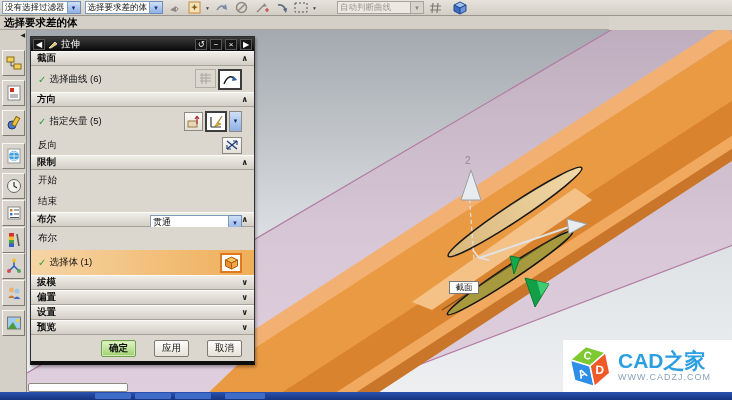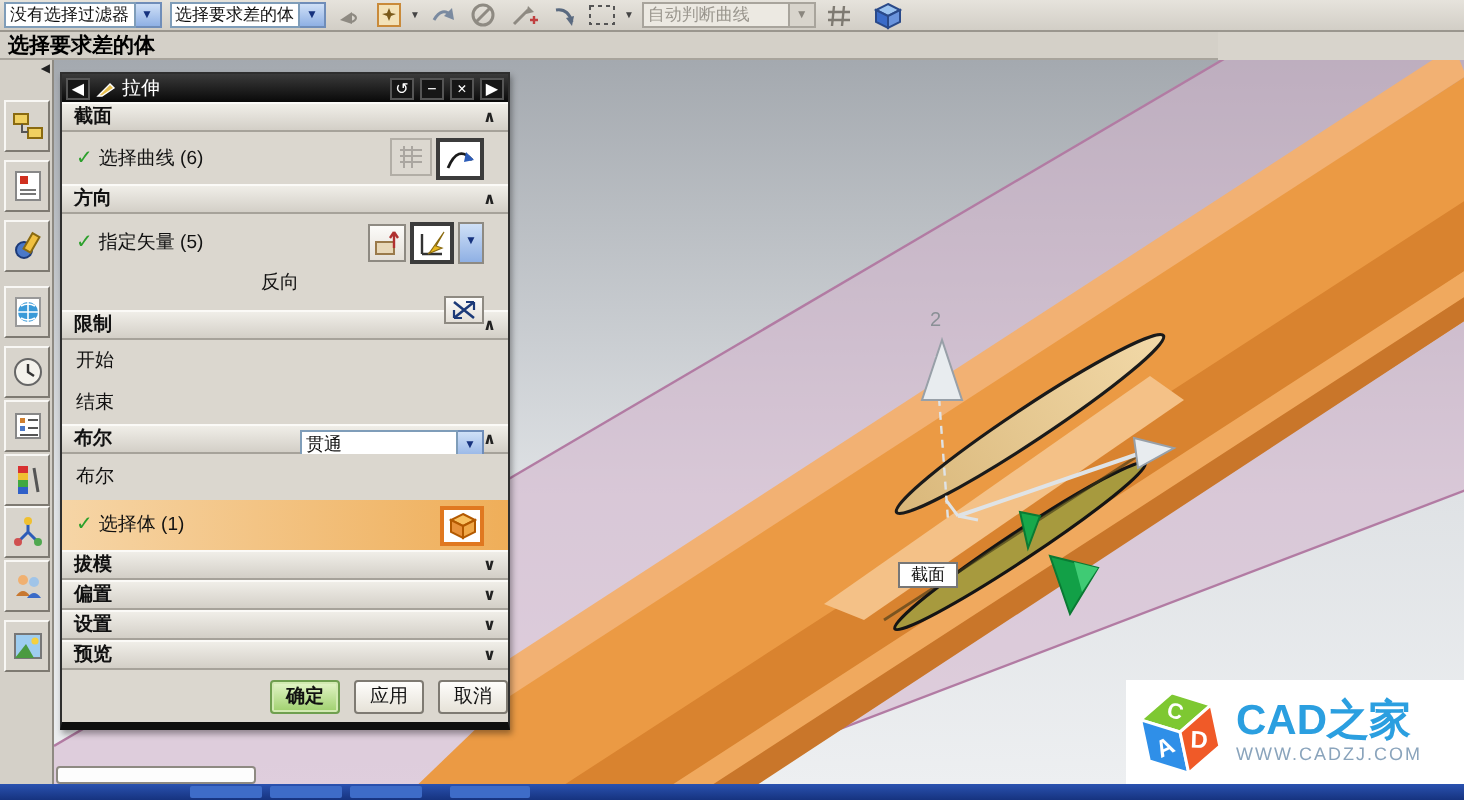--- a/index.html
+++ b/index.html
@@ -78,21 +78,21 @@
     display:flex; align-items:center; justify-content:center; }
   .iconbtn.active { border:2px solid #3c3c3c; background:#fff; }
   .iconbtn.disabled { background:#dcd8d0; border-color:#b2aea6; }
   .row .combo { margin-left:auto; height:16px;margin-top:42px; }
   .row .combo .field { width:79px; font-size:9px; }
   .sel-blue { flex:1; height:12px; background:linear-gradient(#4a84e0,#2c5cb8);
     color:#fff; display:flex; align-items:center; padding:0 3px; margin-left:2px;
     font-size:9px; white-space:nowrap; }
   .row.body-sel { background:linear-gradient(90deg,#f6d5a6,#efae59); }
   .btnrow { height:26px; display:flex; align-items:center; justify-content:flex-end;
-    gap:7px; background:#dbd7cf; }
+    gap:18px; padding-right:12px; background:#dbd7cf; }
   .btn { height:17px; border:1px solid #7e7a72; border-radius:2px;
     background:linear-gradient(#fefdfb,#e6e2d8); font-size:9.5px; color:#111;
     padding:0 7px; display:inline-flex; align-items:center; }
   .btn.ok { background:linear-gradient(#e4f5ca,#9ed06c); border-color:#6f9f4f;
     box-shadow:inset 0 0 0 1px #d2eab2; font-weight:bold; }
 
   
   .hscroll { position:absolute; left:28px; top:383px; width:100px; height:9px;
     background:#fdfdfd; border:1px solid #8e8a82; border-radius:2px; }
   .taskbar { position:absolute; left:0; top:392px; width:732px; height:8px;
@@ -149,21 +149,21 @@
         <path d="M3 3 q6 -1 8 6" stroke="#5a6a80" stroke-width="1.5" fill="none"></path>
         <path d="M12 6 L11 11 L8 7 Z" fill="#5a6a80"></path>
       </svg>
   </div>
   <div class="tbicon">
     <svg width="15" height="12">
         <rect x="1" y="1" width="12" height="9" fill="none" stroke="#555" stroke-dasharray="2 2"></rect>
       </svg>
   </div>
     <span class="mini-drop">▼</span>
-  <div class="combo disabled" style="margin-left:0;">
+  <div class="combo disabled" style="margin-left:16px;">
     <div class="field" style="width:74px;">自动判断曲线</div>
     <div class="arrow">▼</div>
   </div>
   <div class="tbicon">
     <svg width="13" height="12">
         <path d="M4 1 L3 11 M9 1 L8 11 M1 4 L12 4 M1 8 L12 8" stroke="#7e7a72" stroke-width="1.2"></path>
       </svg>
   </div>
   <div class="tbicon" style="margin-left:4px;">
     <svg width="16" height="14">
@@ -382,21 +382,21 @@
         </span>
         <span class="iconbtn active" style="width:22px;height:21px;">
           <svg width="15" height="15">
               <path d="M2 13 h10 M2 13 V3" stroke="#333" stroke-width="1.2"></path>
               <polygon points="6,12 13,2 9,9 12,10 5,13" fill="#e8b820" stroke="#8a6a10" stroke-width="0.6"></polygon>
             </svg>
         </span>
         <span class="iconbtn" style="width:13px;height:21px; font-size:6px; color:#16327e; background:linear-gradient(#cfe0f7,#8fb0e4);">▼</span>
       </span>
     </div>
-    <div class="row" style="height:20px;flex-direction:column;">
+    <div class="row" style="height:20px;">
       <span class="lab">反向</span>
       <span class="iconbtn" style="margin-left:auto;width:20px;height:17px;">
         <svg width="14" height="12">
             <path d="M2 10 L12 2 M2 2 L12 10" stroke="#1c3a78" stroke-width="1.3"></path>
             <path d="M12 2 l-4 0 m4 0 l0 4" stroke="#1c3a78" stroke-width="1.1" fill="none"></path>
             <path d="M2 10 l4 0 m-4 0 l0 -4" stroke="#1c3a78" stroke-width="1.1" fill="none"></path>
           </svg>
       </span>
     </div>
 

